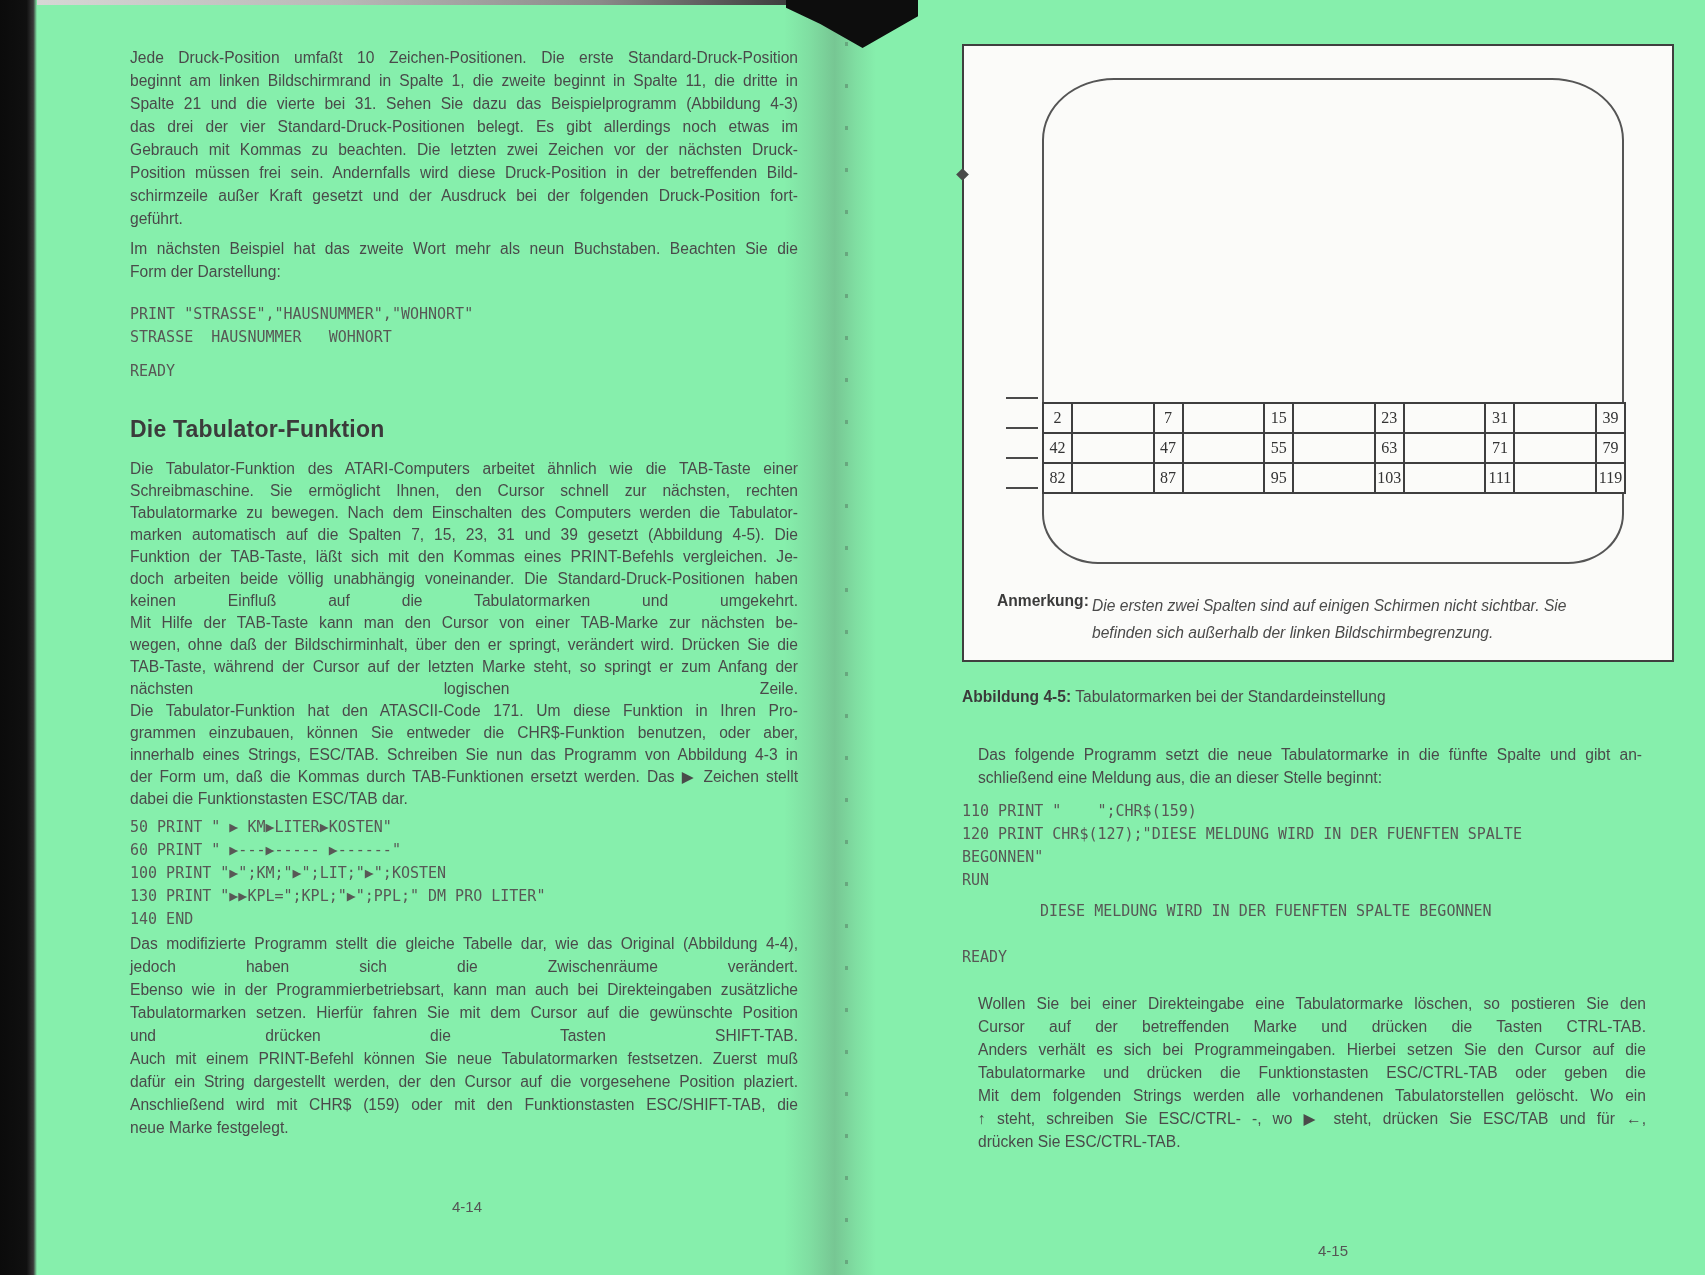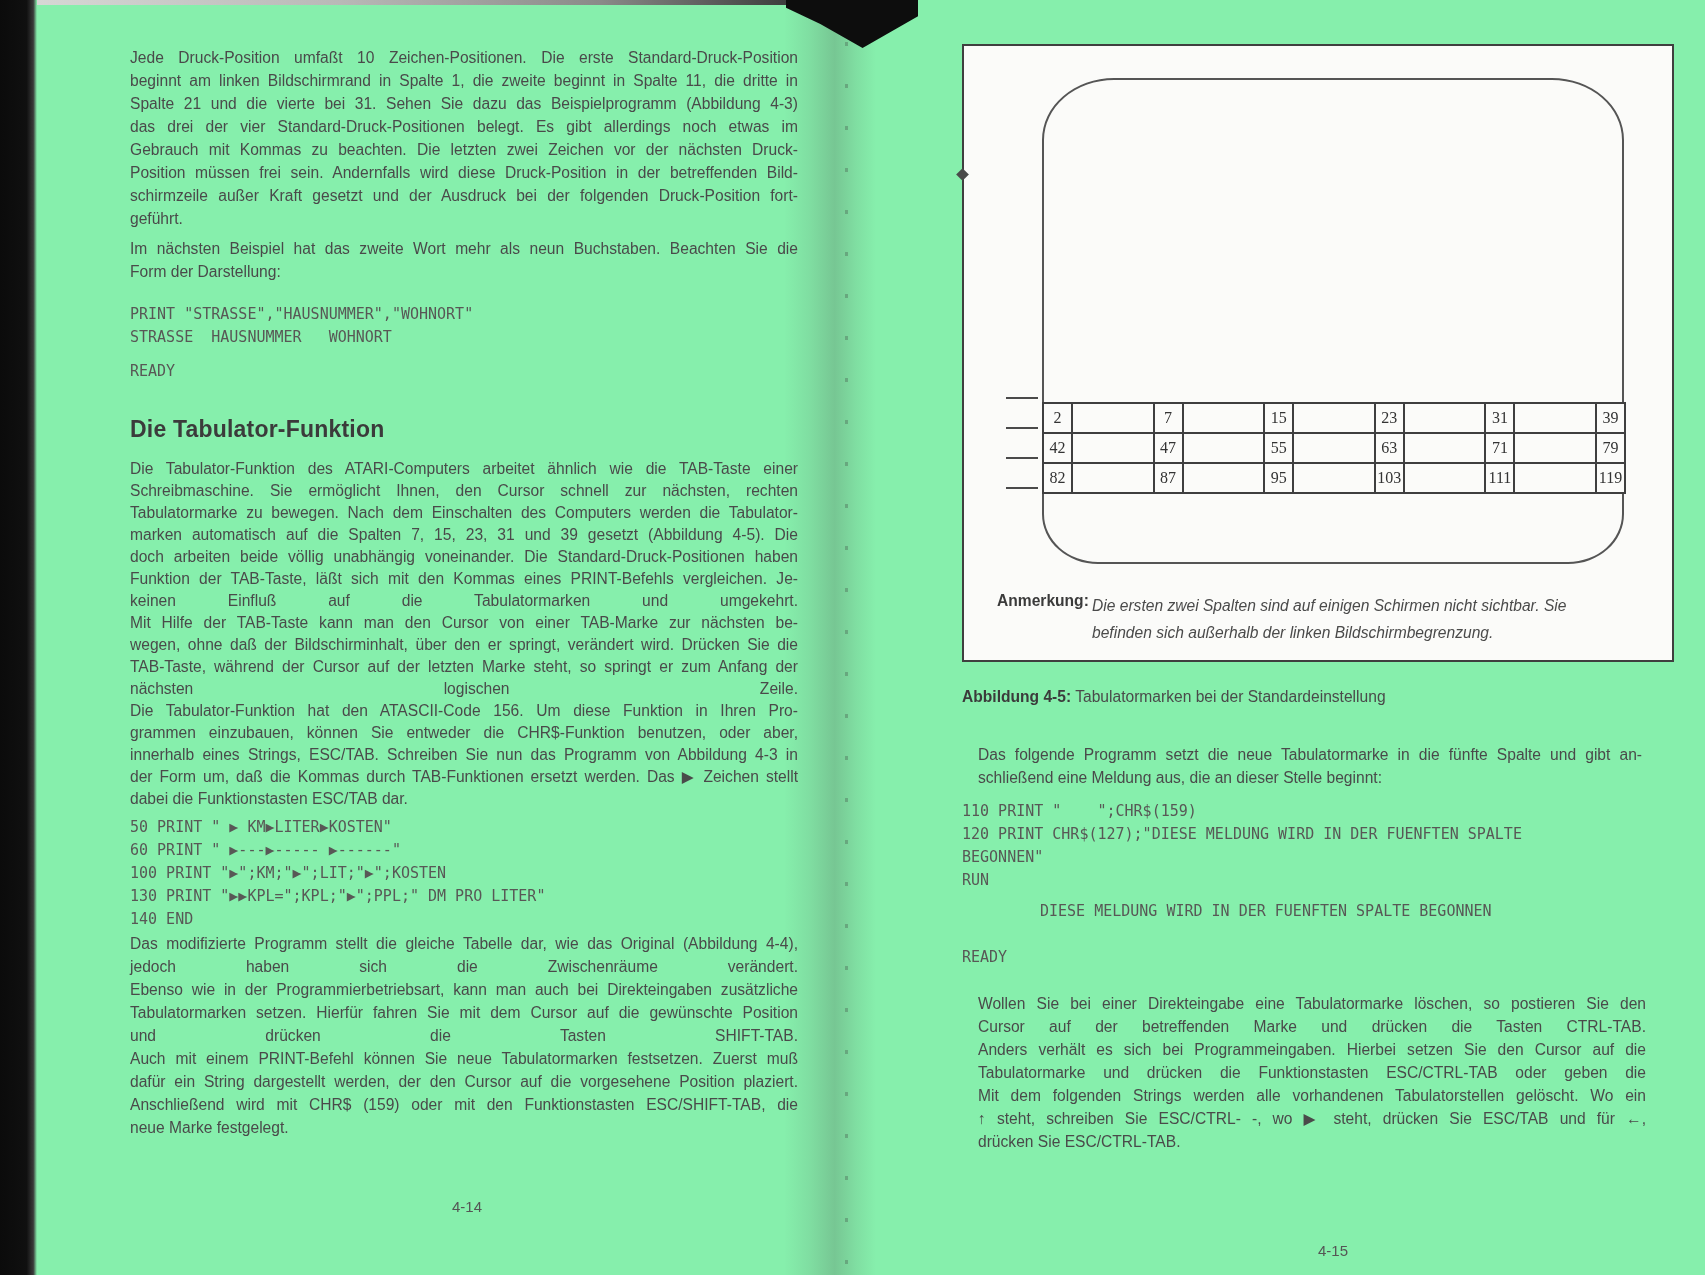--- a/index.html
+++ b/index.html
@@ -99,28 +99,28 @@
 
     <div class="block mono" style="left:130px;top:362px;">READY</div>
 
     <div class="block heading" style="left:130px;top:416px;">Die Tabulator-Funktion</div>
 
     <div class="block para lh22" style="left:130px;top:458px;width:668px;">
         <div class="pline">Die Tabulator-Funktion des ATARI-Computers arbeitet ähnlich wie die TAB-Taste einer</div>
         <div class="pline">Schreibmaschine. Sie ermöglicht Ihnen, den Cursor schnell zur nächsten, rechten</div>
         <div class="pline">Tabulatormarke zu bewegen. Nach dem Einschalten des Computers werden die Tabulator-</div>
         <div class="pline">marken automatisch auf die Spalten 7, 15, 23, 31 und 39 gesetzt (Abbildung 4-5). Die</div>
+        <div class="pline">Funktion der TAB-Taste, läßt sich mit den Kommas eines PRINT-Befehls vergleichen. Je-</div>
         <div class="pline">doch arbeiten beide völlig unabhängig voneinander. Die Standard-Druck-Positionen haben</div>
-        <div class="pline">Funktion der TAB-Taste, läßt sich mit den Kommas eines PRINT-Befehls vergleichen. Je-</div>
         <div class="pline">keinen Einfluß auf die Tabulatormarken und umgekehrt.</div>
         <div class="pline">Mit Hilfe der TAB-Taste kann man den Cursor von einer TAB-Marke zur nächsten be-</div>
         <div class="pline">wegen, ohne daß der Bildschirminhalt, über den er springt, verändert wird. Drücken Sie die</div>
         <div class="pline">TAB-Taste, während der Cursor auf der letzten Marke steht, so springt er zum Anfang der</div>
         <div class="pline">nächsten logischen Zeile.</div>
-        <div class="pline">Die Tabulator-Funktion hat den ATASCII-Code 156. Um diese Funktion in Ihren Pro-</div>
+        <div class="pline">Die Tabulator-Funktion hat den ATASCII-Code 171. Um diese Funktion in Ihren Pro-</div>
         <div class="pline">grammen einzubauen, können Sie entweder die CHR$-Funktion benutzen, oder aber,</div>
         <div class="pline">innerhalb eines Strings, ESC/TAB. Schreiben Sie nun das Programm von Abbildung 4-3 in</div>
         <div class="pline">der Form um, daß die Kommas durch TAB-Funktionen ersetzt werden. Das ▶ Zeichen stellt</div>
         <div class="pline last">dabei die Funktionstasten ESC/TAB dar.</div>
       </div>
 
     <div class="block code" style="left:130px;top:816px;">
         <div class="pline">50 PRINT " ▶ KM▶LITER▶KOSTEN"</div>
         <div class="pline">60 PRINT " ▶---▶----- ▶------"</div>
         <div class="pline">100 PRINT "▶";KM;"▶";LIT;"▶";KOSTEN</div>

